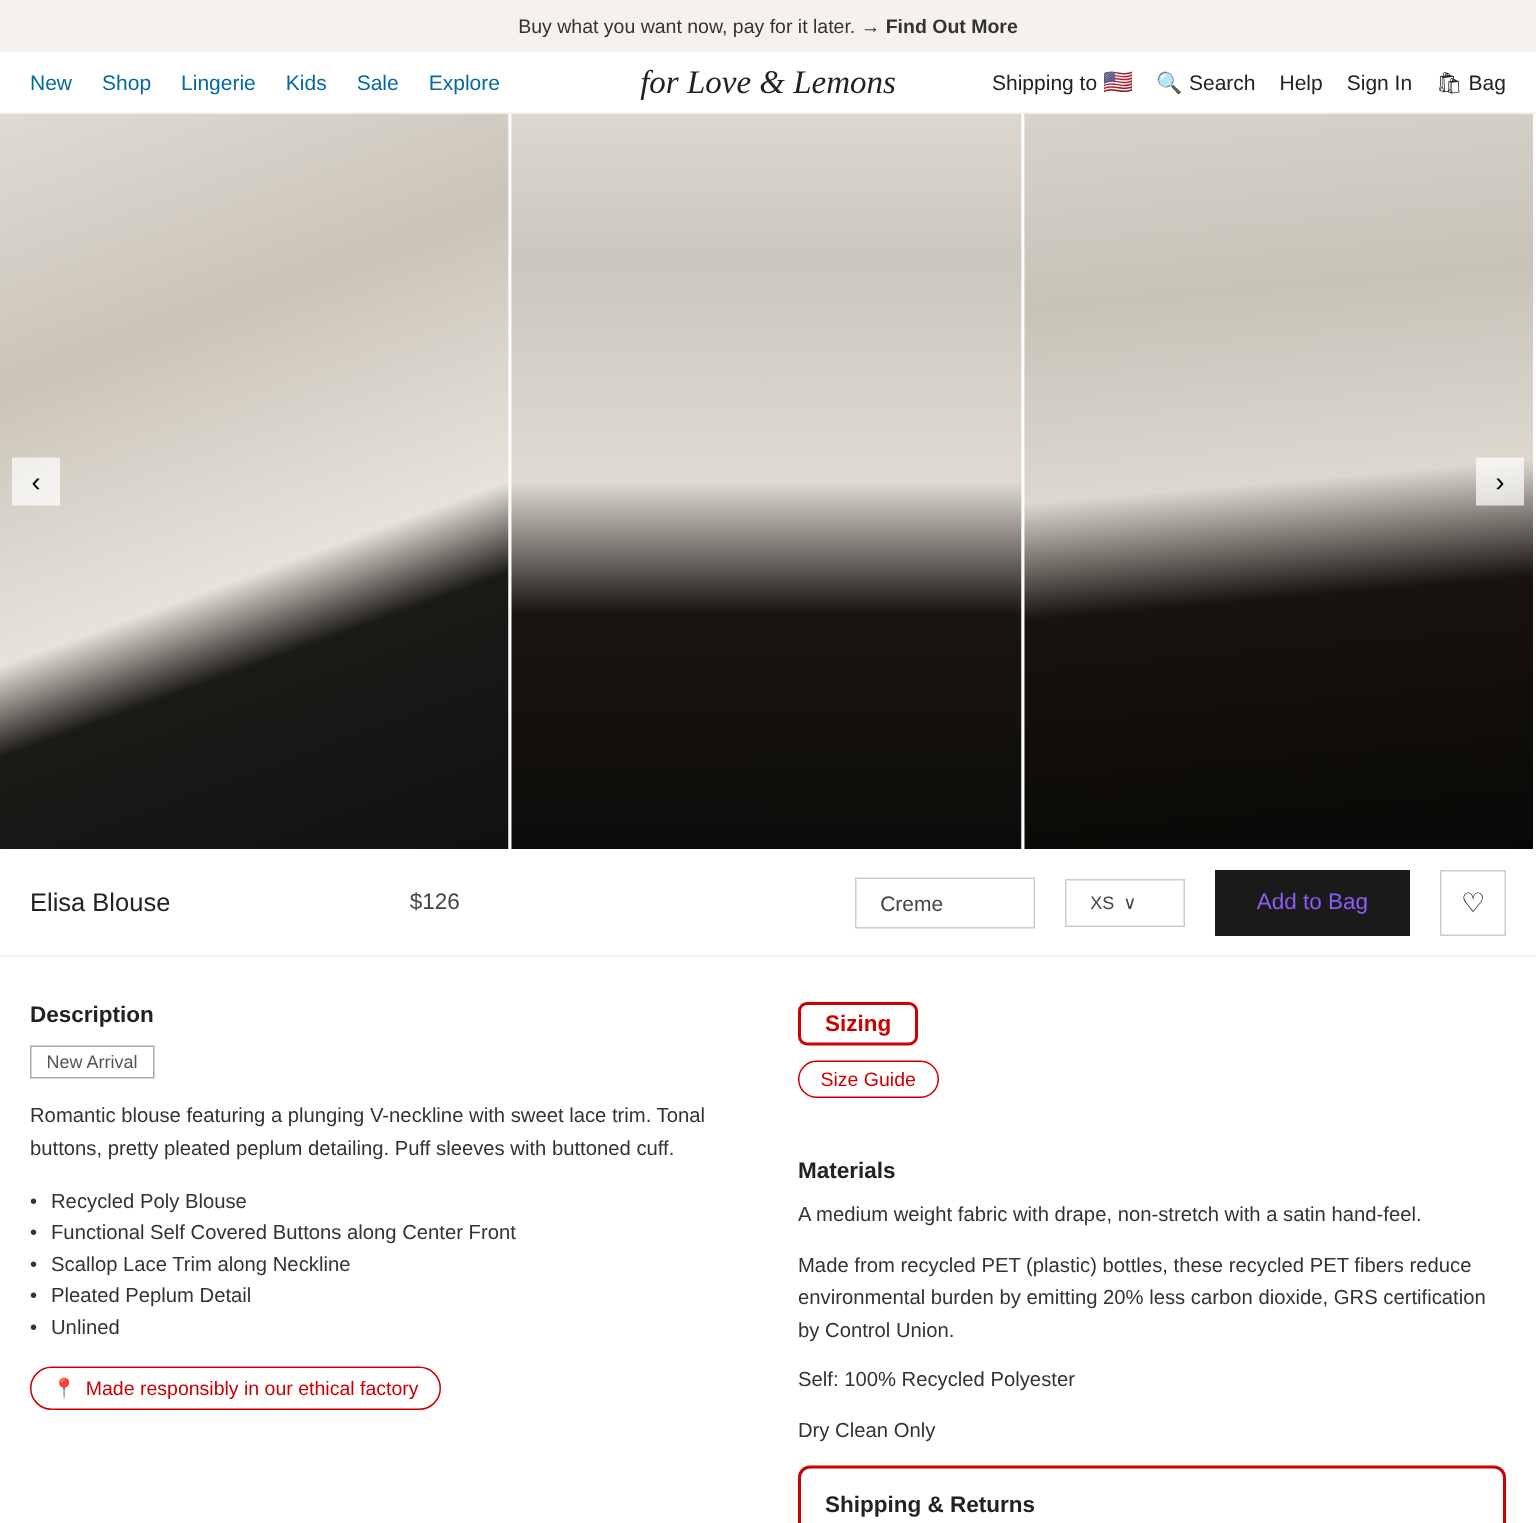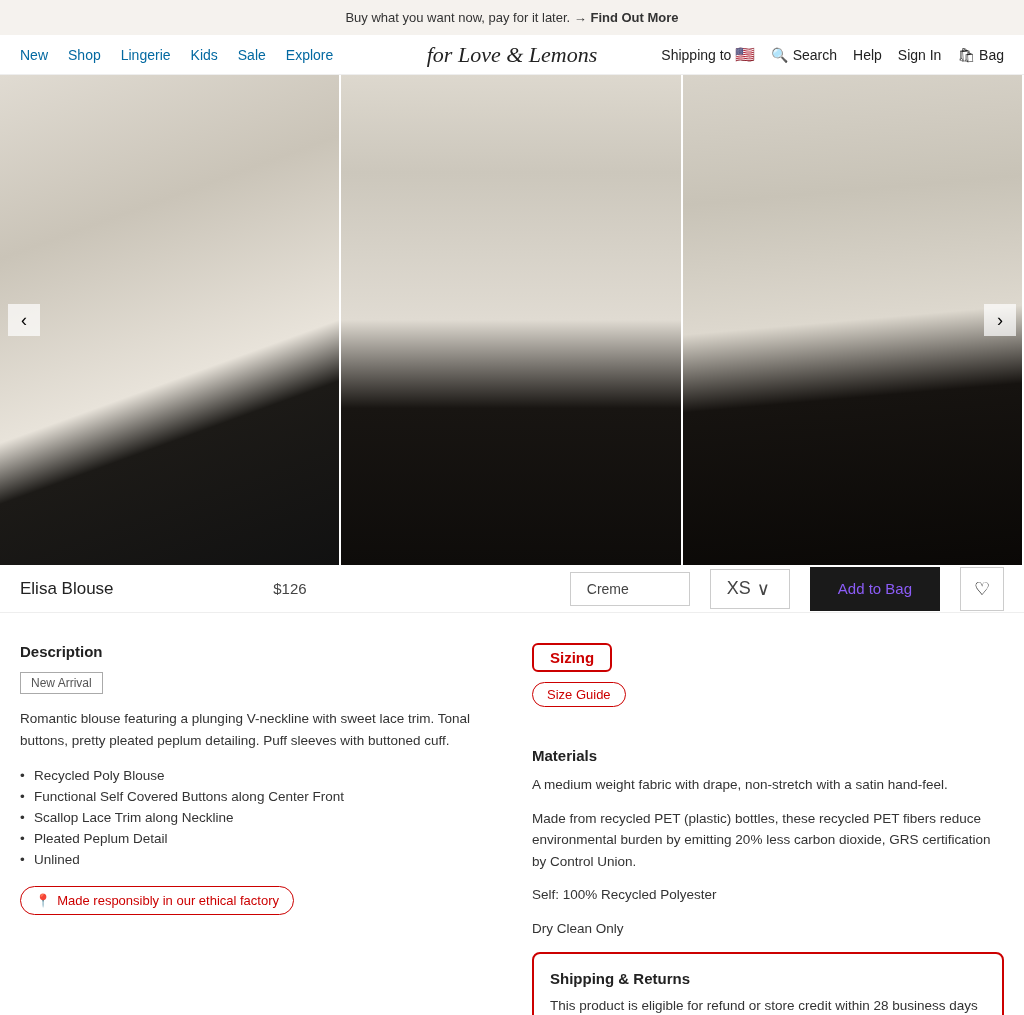--- a/index.html
+++ b/index.html
@@ -66,39 +66,39 @@
       z-index: 10;
     }
     .nav-arrow-left { left: 8px; }
     .nav-arrow-right { right: 8px; }
 
     
     .product-bar {
       display: flex;
       align-items: center;
       padding: 0 20px;
-      height: 48px;
+      height: 72px;
       border-bottom: 1px solid #eee;
       background: #fff;
       gap: 20px;
     }
     .product-title { font-size: 17px; font-weight: 500; flex: 1; }
     .product-price { font-size: 15px; color: #444; margin-left: 10px; }
     .color-display {
       font-size: 14px;
       color: #444;
       padding: 8px 16px;
       border: 1px solid #ccc;
       min-width: 120px;
     }
     .size-select {
       display: flex;
       align-items: center;
       gap: 6px;
-      font-size: 18px;
+      font-size: 12px;
       color: #444;
       padding: 8px 16px;
       border: 1px solid #ccc;
       min-width: 80px;
       text-align: right;
     }
     .add-to-bag-btn {
       background: #1a1a1a;
       color: #8b5cf6;
       border: none;

